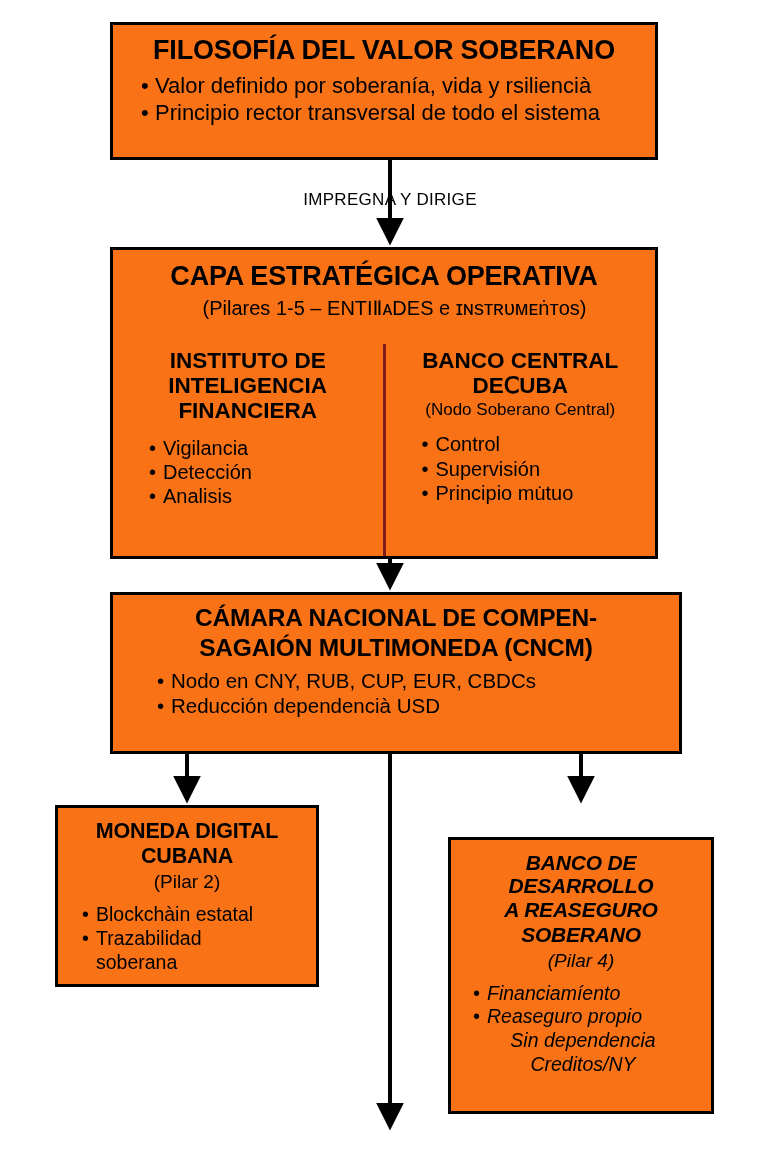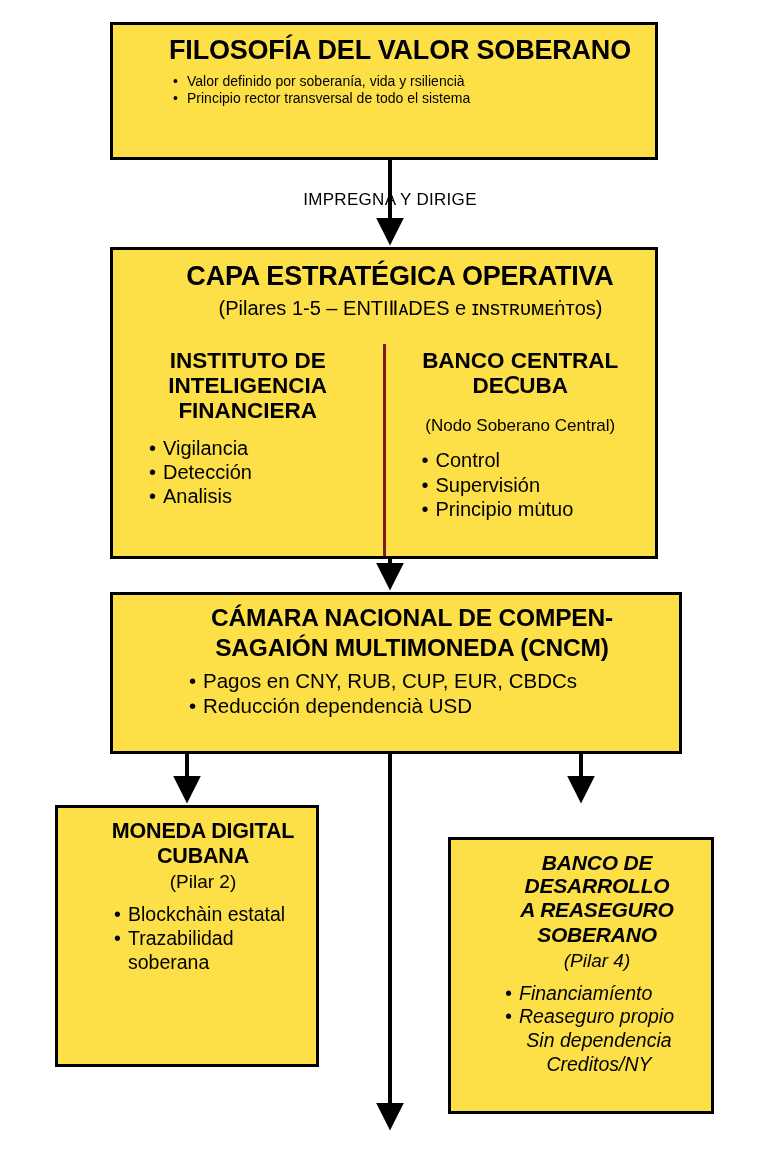--- a/index.html
+++ b/index.html
@@ -15,23 +15,22 @@
     color: #000000;
     overflow: hidden;
   }
   .canvas {
     position: absolute;
     inset: 0;
   }
   .box {
     position: absolute;
     border: 3px solid #000;
-    background: #fde047;
+    background: #f97316;
     box-sizing: border-box;
-    padding-left: 32px;
   }
   .title {
     font-weight: bold;
     text-align: center;
     line-height: 1.08;
     letter-spacing: -0.2px;
   }
   .subtitle {
     text-align: center;
     line-height: 1.1;
@@ -67,21 +66,21 @@
     left: 0;
     top: 0;
     width: 768px;
     height: 1152px;
     pointer-events: none;
   }
 
   
   #box-philosophy { left: 110px; top: 22px; width: 548px; height: 138px; }
   #box-philosophy .title { font-size: 27px; margin: 11px 0 8px; }
-  #box-philosophy .bullets { font-size: 14px; margin-left: 26px; }
+  #box-philosophy .bullets { font-size: 22px; margin-left: 26px; }
 
   
   #box-strategic { left: 110px; top: 247px; width: 548px; height: 312px; }
   #box-strategic .title { font-size: 27px; margin: 12px 0 6px; }
   #box-strategic .subtitle.sub-main { font-size: 20px; margin-bottom: 10px; margin-left: 21px; }
   .two-col {
     position: absolute;
     left: 0; right: 0;
     top: 94px;
     bottom: 0;
@@ -94,35 +93,35 @@
   .col.left { border-right: 3px solid #7f1d1d; }
   .col .chead {
     font-weight: bold;
     font-size: 22.5px;
     text-align: center;
     line-height: 1.12;
   }
   .col .csub {
     font-size: 17px;
     text-align: center;
-    margin-top: 18px;
+    margin-top: 2px;
   }
   .col .bullets {
     font-size: 20px;
     margin-top: 12px;
     margin-left: 34px;
   }
 
   
   #box-cncm { left: 110px; top: 592px; width: 572px; height: 162px; }
   #box-cncm .title { font-size: 24.5px; margin: 10px 0 6px; }
   #box-cncm .bullets { font-size: 20.5px; margin-left: 42px; }
 
   
-  #box-moneda { left: 55px; top: 805px; width: 264px; height: 262px; }
+  #box-moneda { left: 55px; top: 805px; width: 264px; height: 182px; }
   #box-moneda .title { font-size: 21.5px; margin: 12px 0 4px; }
   #box-moneda .subtitle { font-size: 19px; margin-bottom: 10px; }
   #box-moneda .bullets { font-size: 19.5px; margin-left: 22px; }
   #box-moneda .bullets li { white-space: normal; }
 
   
   #box-banco { left: 448px; top: 837px; width: 266px; height: 277px; font-style: italic; }
   #box-banco .title { font-size: 21px; margin: 12px 0 4px; }
   #box-banco .subtitle { font-size: 19px; margin-bottom: 10px; }
   #box-banco .bullets { font-size: 19.5px; margin-left: 20px; }
@@ -186,21 +185,21 @@
           <li>Principio mu̇tuo</li>
         </ul>
       </div>
     </div>
   </div>
 
   <div class="box" id="box-cncm">
     <div class="title">CÁMARA NACIONAL DE COMPEN-</div>
     <div class="title" style="margin-top:-2px;">SAGAIÓN MULTIMONEDA (CNCM)</div>
     <ul class="bullets">
-      <li>Pagos en CNY, RUB, CUP, EUR, CBDCs</li>
+      <li>Nodo en CNY, RUB, CUP, EUR, CBDCs</li>
       <li>Reducción dependencià USD</li>
     </ul>
   </div>
 
   <div class="box" id="box-moneda">
     <div class="title">MONEDA DIGITAL</div>
     <div class="title" style="margin-top:-2px;">CUBANA</div>
     <div class="subtitle">(Pilar 2)</div>
     <ul class="bullets">
       <li>Blockchàin estatal</li>

